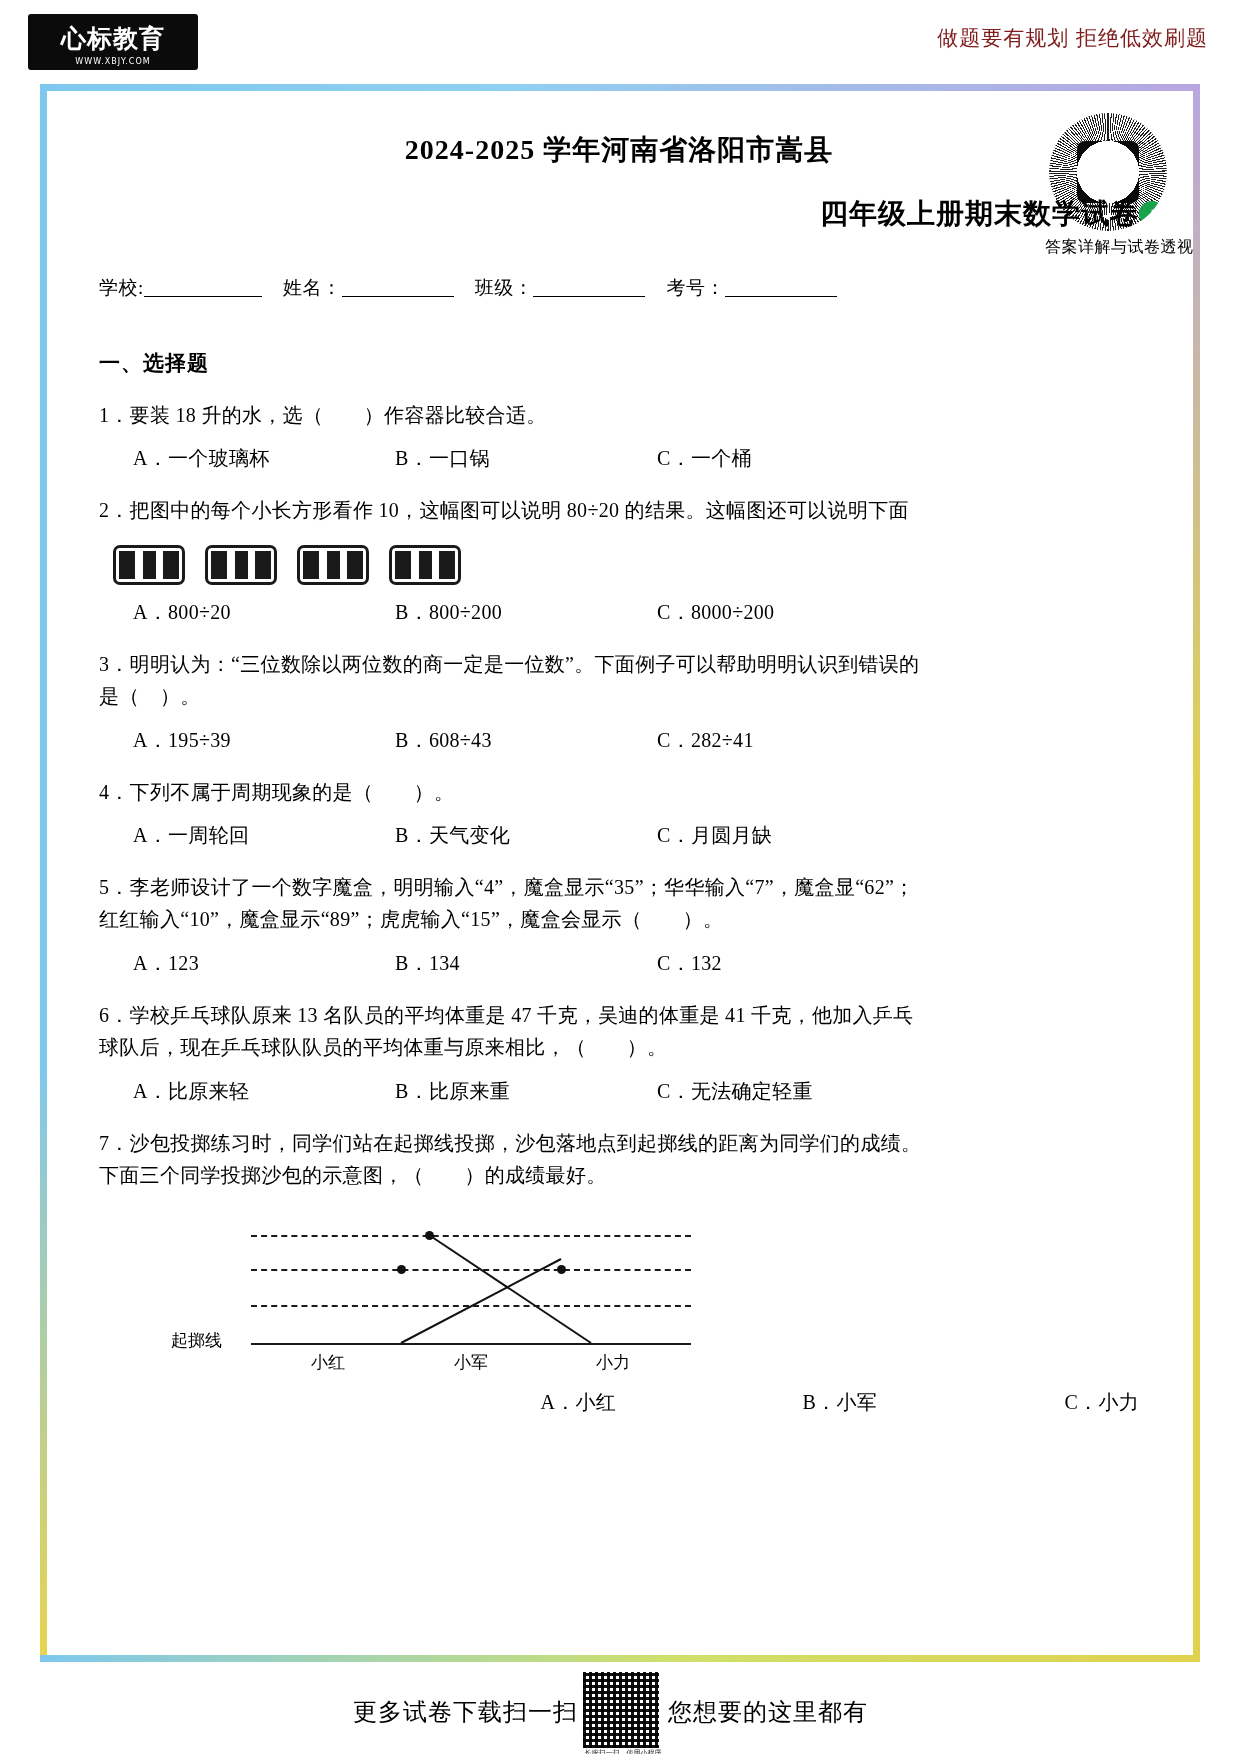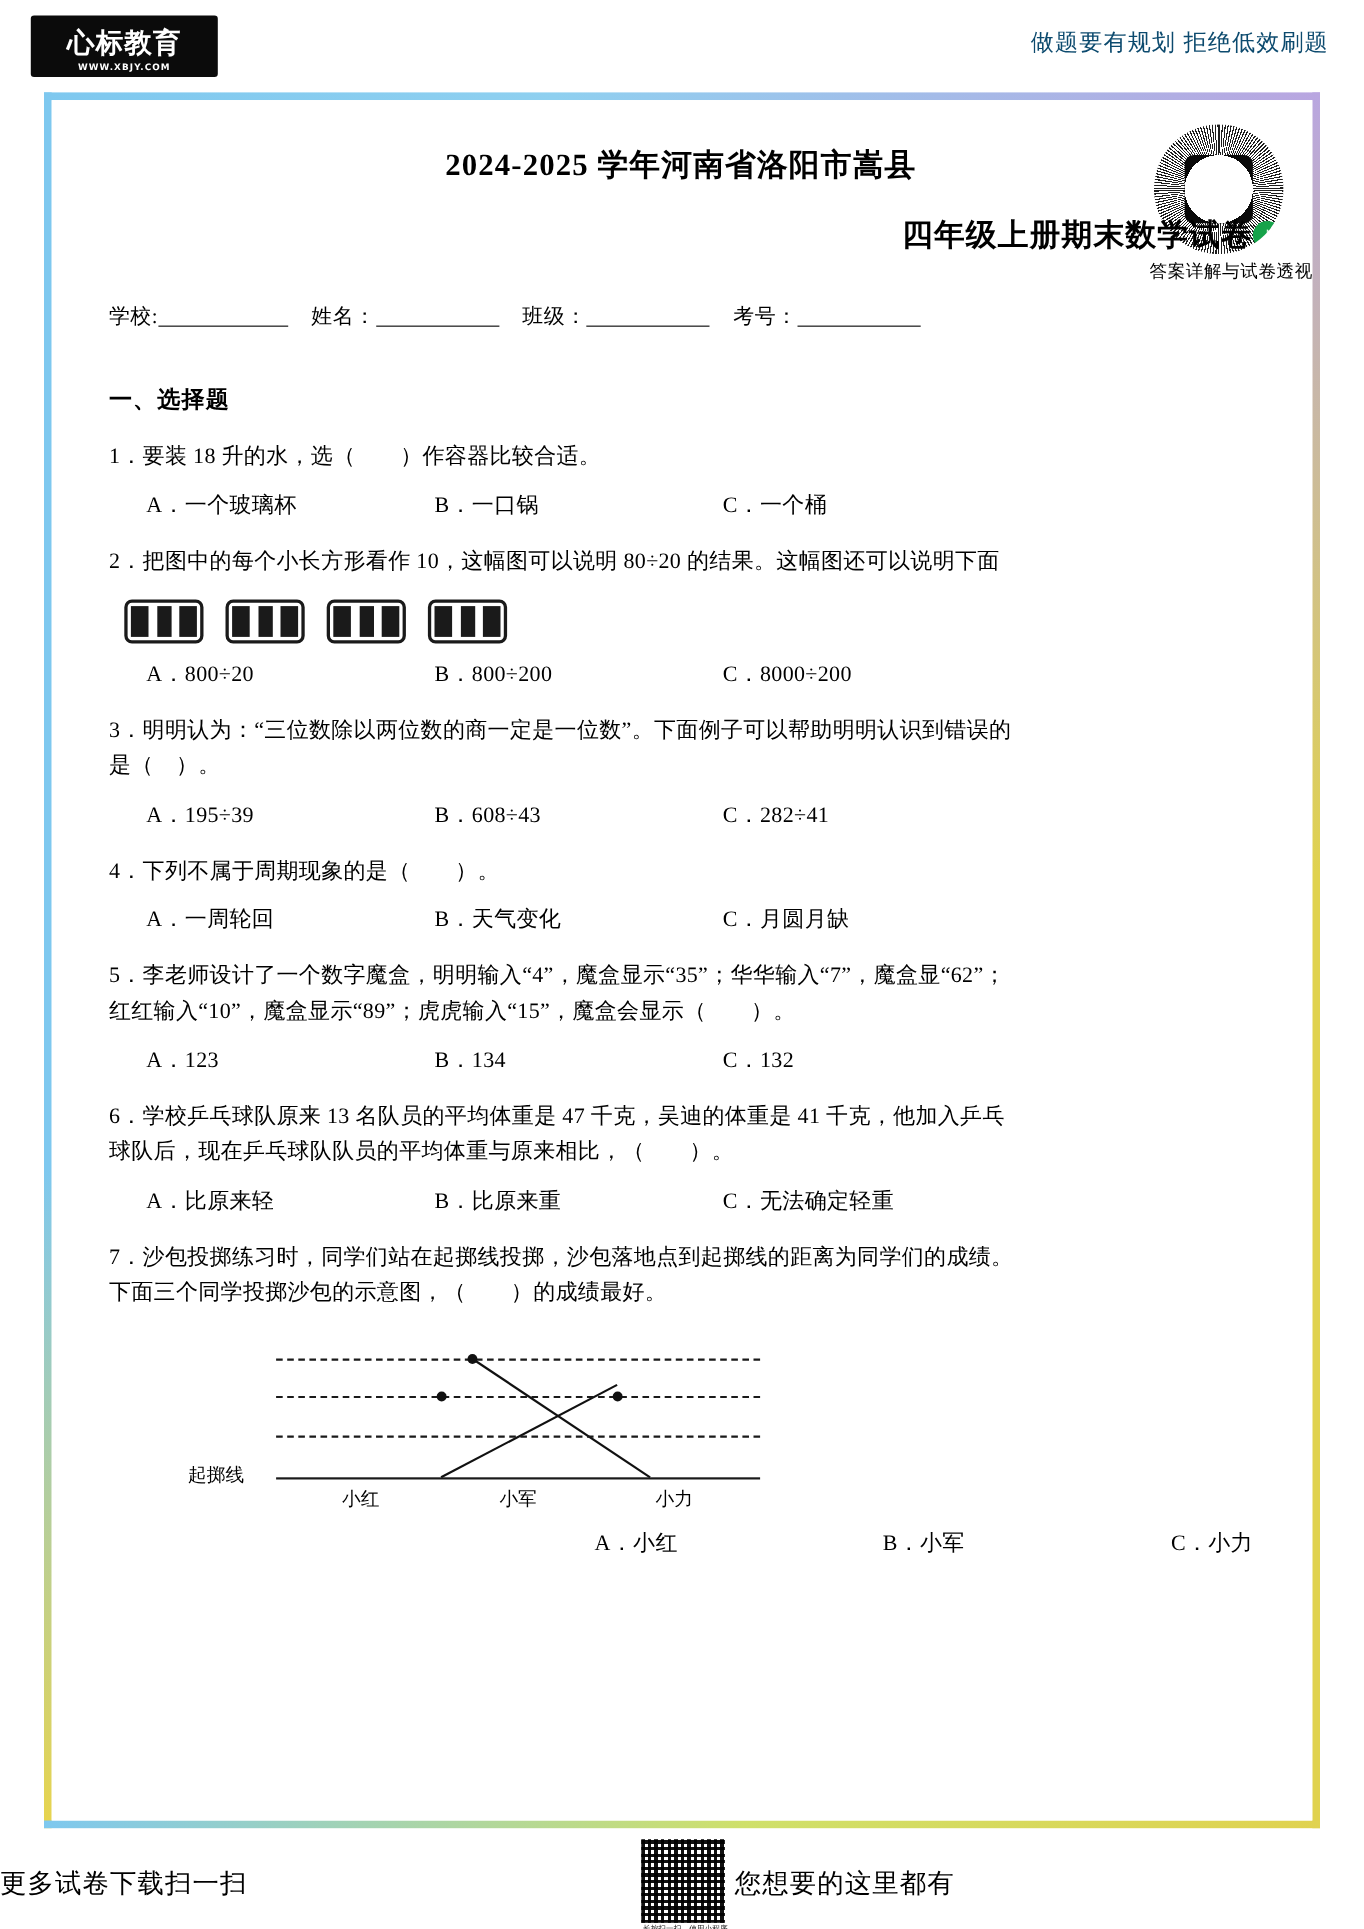--- a/index.html
+++ b/index.html
@@ -45,29 +45,28 @@
   }
   .logo-url {
     position: absolute;
     bottom: 4px;
     left: 0; right: 0;
     text-align: center;
     font-family: "DejaVu Sans", sans-serif;
     font-size: 8px;
     letter-spacing: 1px;
     color: #ffffff;
-    font-weight: bold;
   }
   .header-slogan {
     position: absolute;
     right: 32px;
     top: 24px;
     font-size: 21px;
     font-family: "Liberation Sans", sans-serif;
-    color: #0c4a6e;
+    color: #7f1d1d;
     letter-spacing: 1px;
   }
 
   
   .page-frame {
     position: absolute;
     left: 40px;
     top: 84px;
     width: 1160px;
     height: 1578px;
@@ -314,20 +313,21 @@
     text-align: center;
     font-size: 7px;
     font-family: "DejaVu Sans", sans-serif;
     color: #222;
   }
   .footer-left {
     position: absolute;
     left: 0;
     top: 26px;
     width: 578px;
+    text-align: right;
     font-size: 24px;
     letter-spacing: 1px;
   }
   .footer-right {
     position: absolute;
     left: 668px;
     top: 26px;
     font-size: 24px;
     letter-spacing: 1px;
   }

